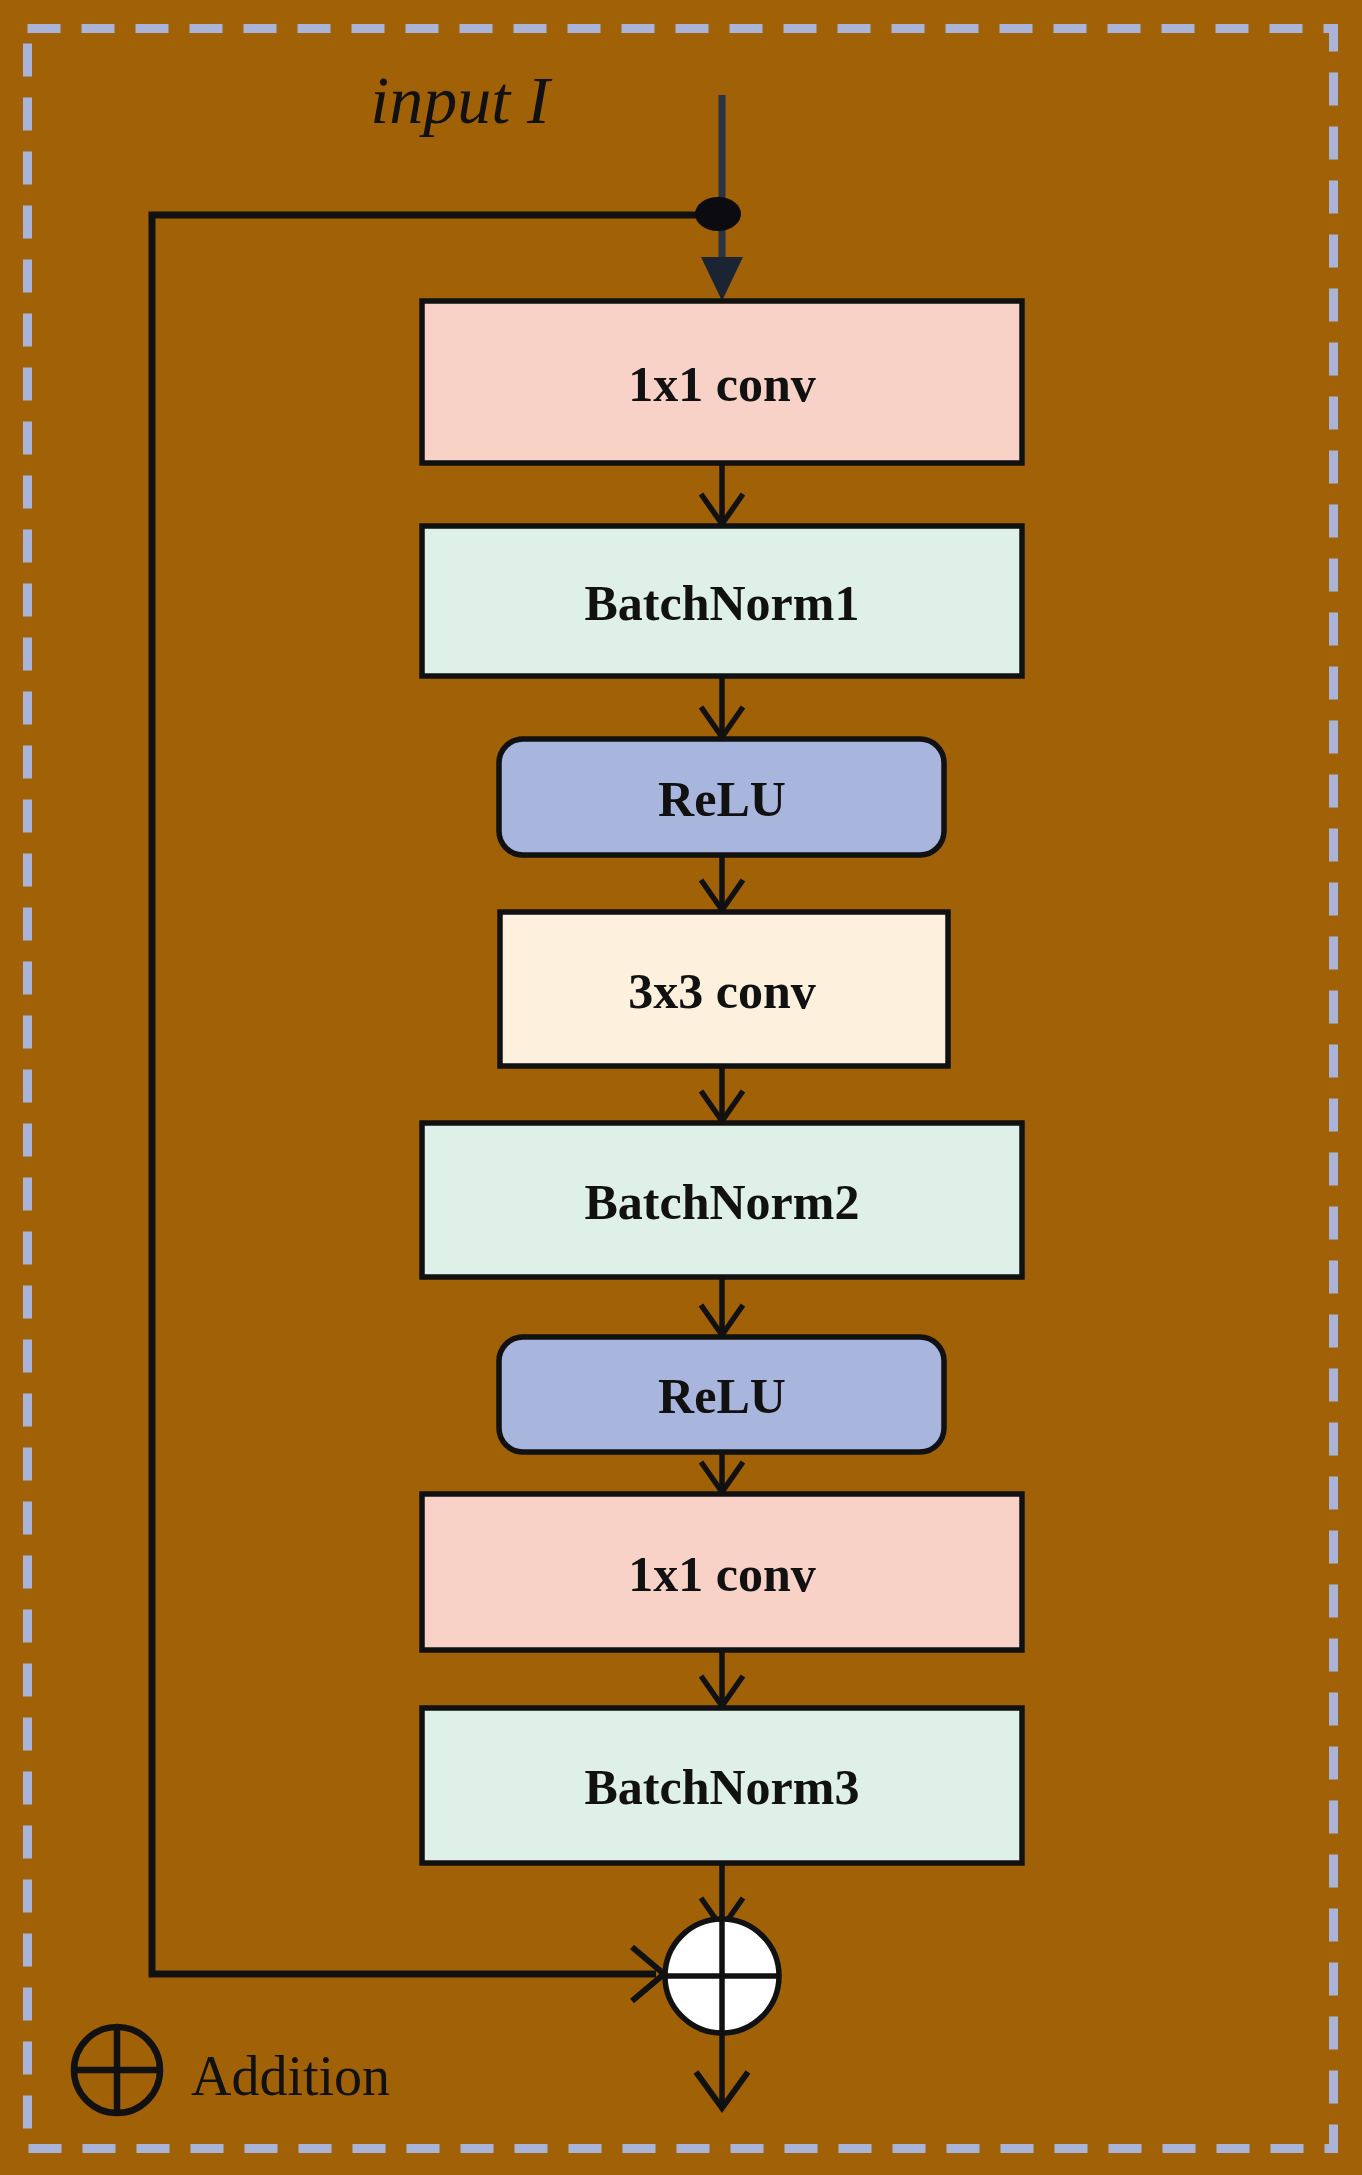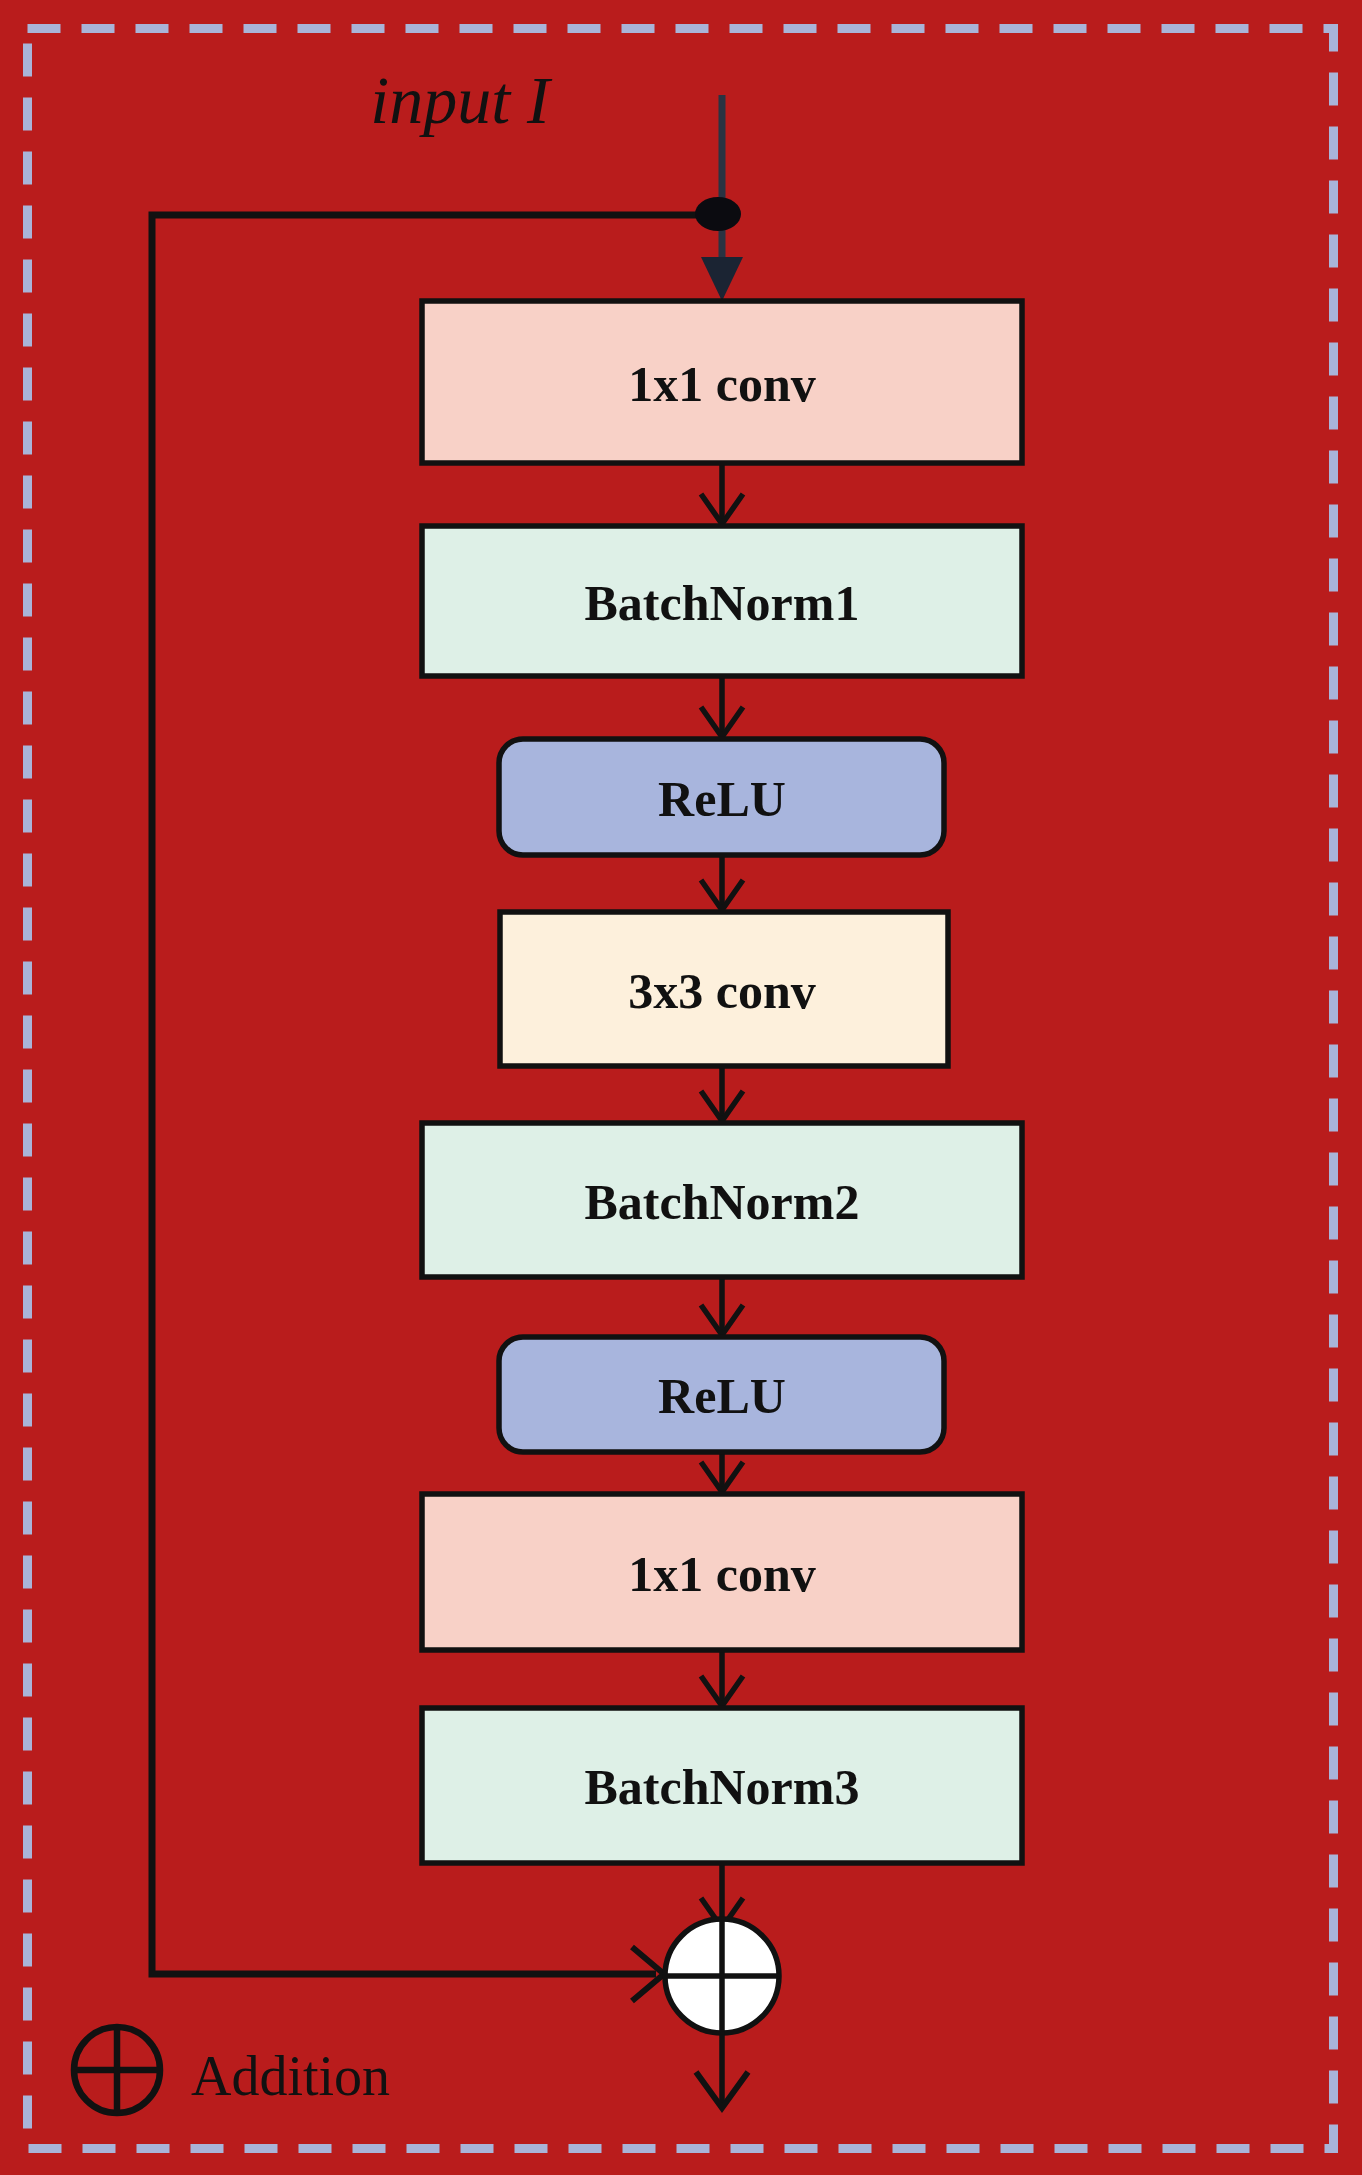--- a/index.html
+++ b/index.html
@@ -4,21 +4,21 @@
 <style>
   html, body {
     margin: 0;
     padding: 0;
     background: #ffffff;
   }
   .canvas {
     position: relative;
     width: 1362px;
     height: 2175px;
-    background: #b91c1c;
+    background: #a16207;
     font-family: "Liberation Serif", serif;
   }
   svg { display: block; }
   text { user-select: none; }
   .box-label {
     font-family: "Liberation Serif", serif;
     font-weight: bold;
     font-size: 50px;
     fill: #111111;
   }

